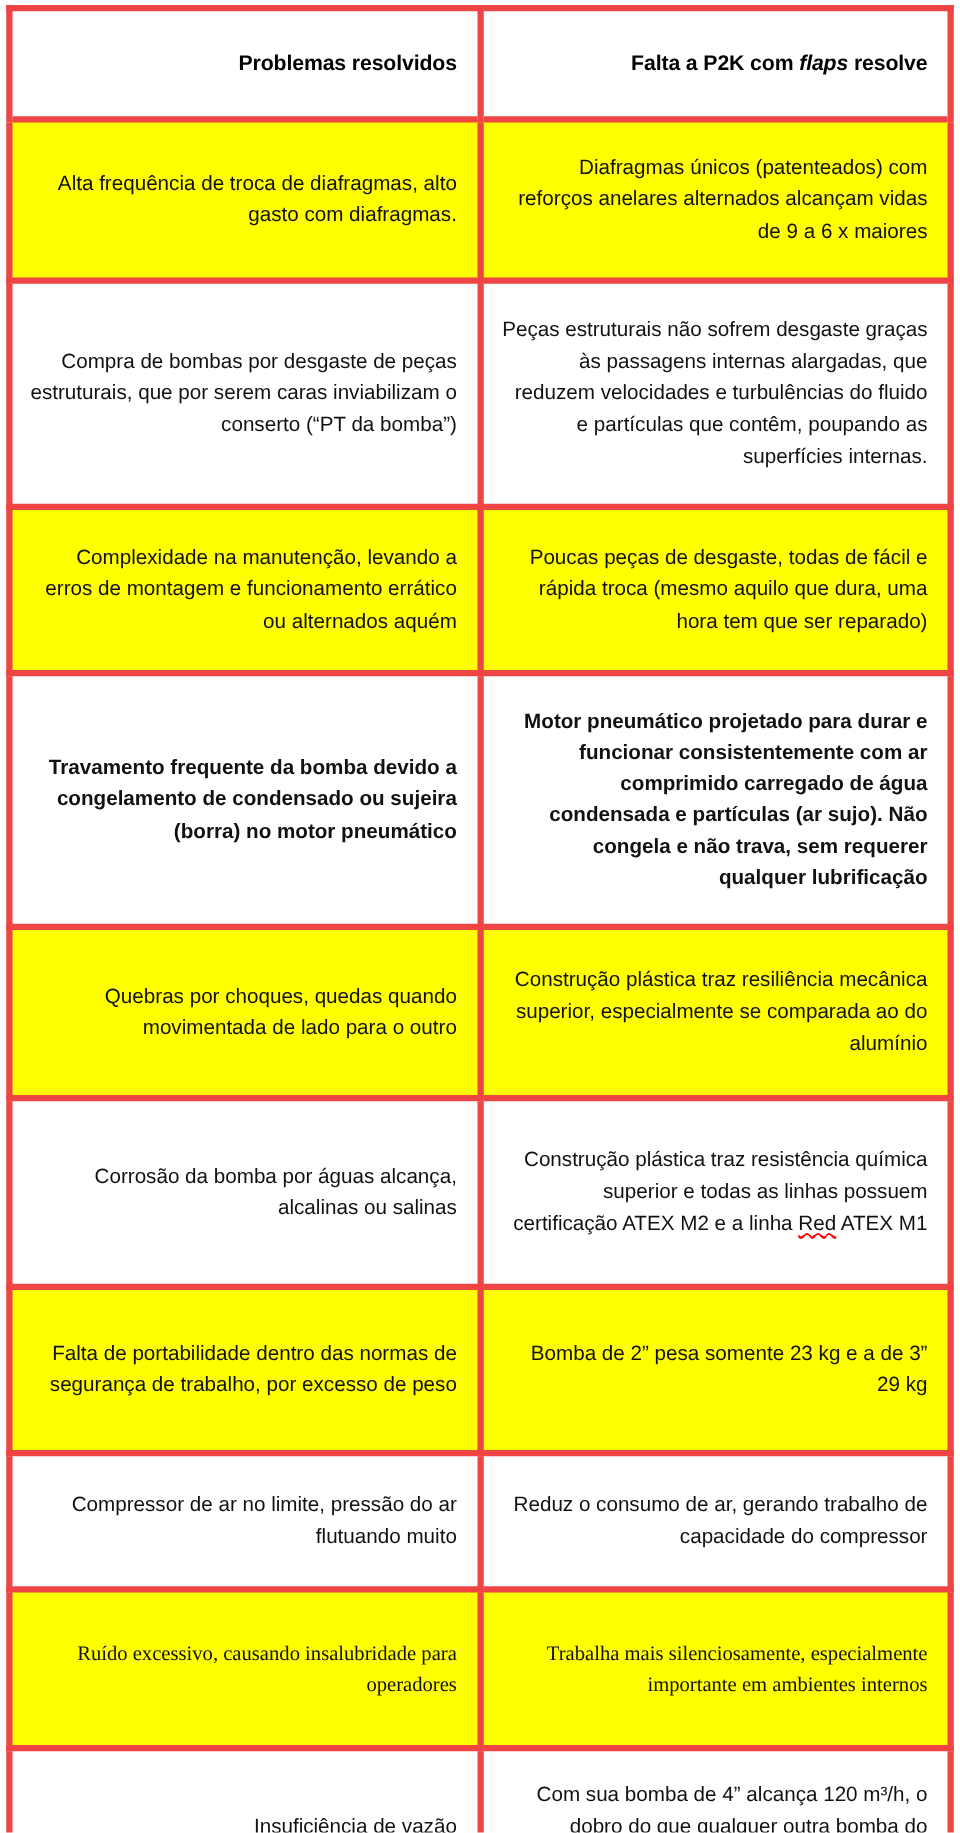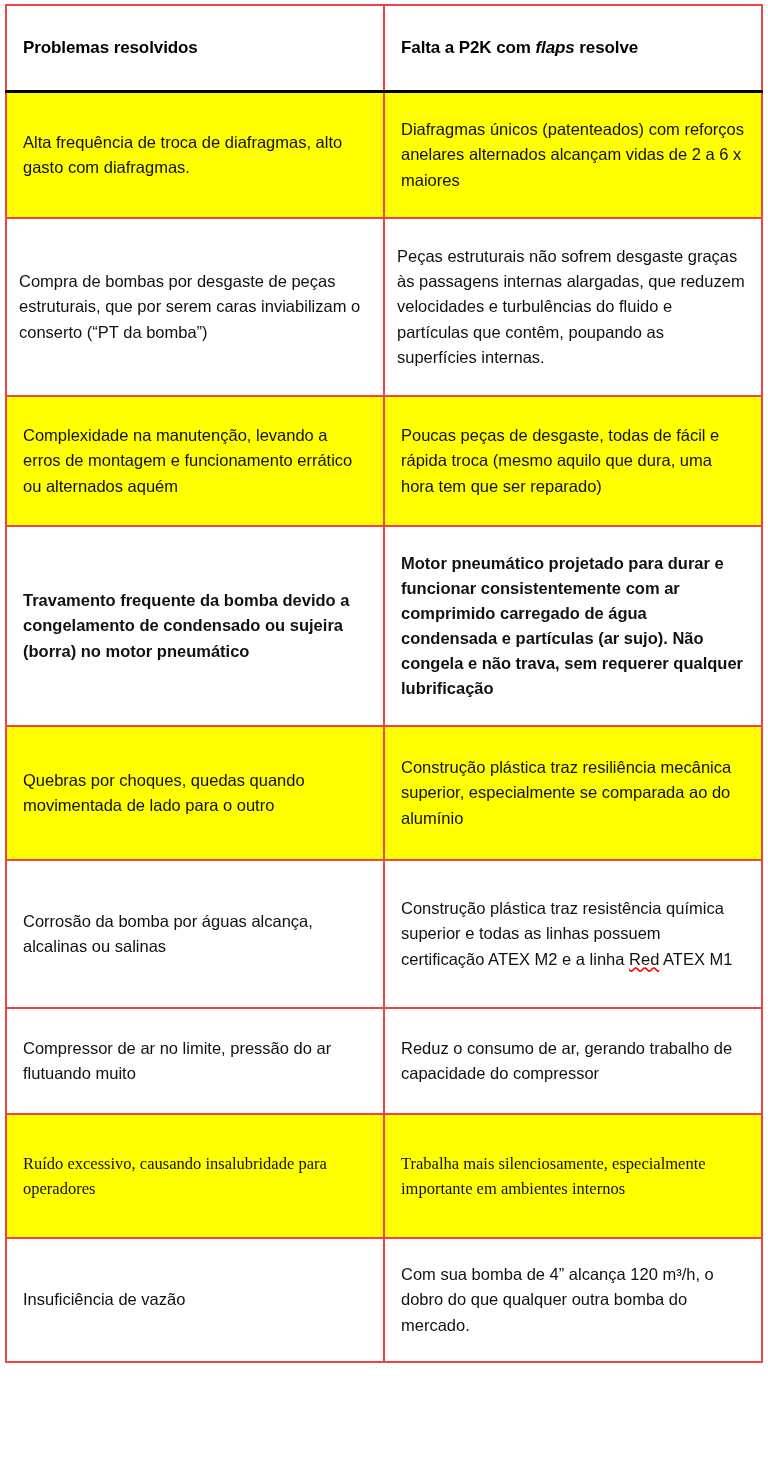--- a/index.html
+++ b/index.html
@@ -24,27 +24,27 @@
     width: 758px;
     border-collapse: collapse;
     table-layout: fixed;
   }
 
   table.comparison col.c-left  { width: 50%; }
   table.comparison col.c-right { width: 50%; }
 
   table.comparison th,
   table.comparison td {
-    border: 2px solid #ef4444;
+    border: 5px solid #ef4444;
     vertical-align: middle;
     padding: 14px 16px;
     color: #111111;
     line-height: 1.52;
     font-size: 16.5px;
-    text-align: left;
+    text-align: right;
   }
 
   
   table.comparison thead th {
     background: #ffffff;
     font-weight: bold;
     font-size: 17px;
     letter-spacing: -0.1px;
     height: 72px;
     padding: 6px 16px;
@@ -95,21 +95,21 @@
     <thead>
       <tr>
         <th>Problemas resolvidos</th>
         <th><span>Falta a P2K com </span><span class="ital">flaps</span><span> resolve</span></th>
       </tr>
     </thead>
     <tbody>
 
       <tr class="row-yellow r1">
         <td>Alta frequência de troca de diafragmas, alto gasto com diafragmas.</td>
-        <td>Diafragmas únicos (patenteados) com reforços anelares alternados alcançam vidas de 2 a 6 x maiores</td>
+        <td>Diafragmas únicos (patenteados) com reforços anelares alternados alcançam vidas de 9 a 6 x maiores</td>
       </tr>
 
       <tr class="row-white r2">
         <td>Compra de bombas por desgaste de peças estruturais, que por serem caras inviabilizam o conserto (“PT da bomba”)</td>
         <td>Peças estruturais não sofrem desgaste graças às passagens internas alargadas, que reduzem velocidades e turbulências do fluido e partículas que contêm, poupando as superfícies internas.</td>
       </tr>
 
       <tr class="row-yellow r3">
         <td>Complexidade na manutenção, levando a erros de montagem e funcionamento errático ou alternados aquém</td>
         <td class="align-left">Poucas peças de desgaste, todas de fácil e rápida troca (mesmo aquilo que dura, uma hora tem que ser reparado)</td>
@@ -123,20 +123,24 @@
       <tr class="row-yellow r5">
         <td>Quebras por choques, quedas quando movimentada de lado para o outro</td>
         <td>Construção plástica traz resiliência mecânica superior, especialmente se comparada ao do alumínio</td>
       </tr>
 
       <tr class="row-white r6">
         <td>Corrosão da bomba por águas alcança, alcalinas ou salinas</td>
         <td><span>Construção plástica traz resistência química superior e todas as linhas possuem certificação ATEX M2 e a linha </span><span class="spell">Red</span><span> ATEX M1</span></td>
       </tr>
 
+      <tr class="row-yellow r7">
+        <td>Falta de portabilidade dentro das normas de segurança de trabalho, por excesso de peso</td>
+        <td class="align-left">Bomba de 2” pesa somente 23 kg e a de 3” 29 kg</td>
+      </tr>
 
       <tr class="row-white r8">
         <td>Compressor de ar no limite, pressão do ar flutuando muito</td>
         <td>Reduz o consumo de ar, gerando trabalho de capacidade do compressor</td>
       </tr>
 
       <tr class="row-yellow r9">
         <td>Ruído excessivo, causando insalubridade para operadores</td>
         <td>Trabalha mais silenciosamente, especialmente importante em ambientes internos</td>
       </tr>

